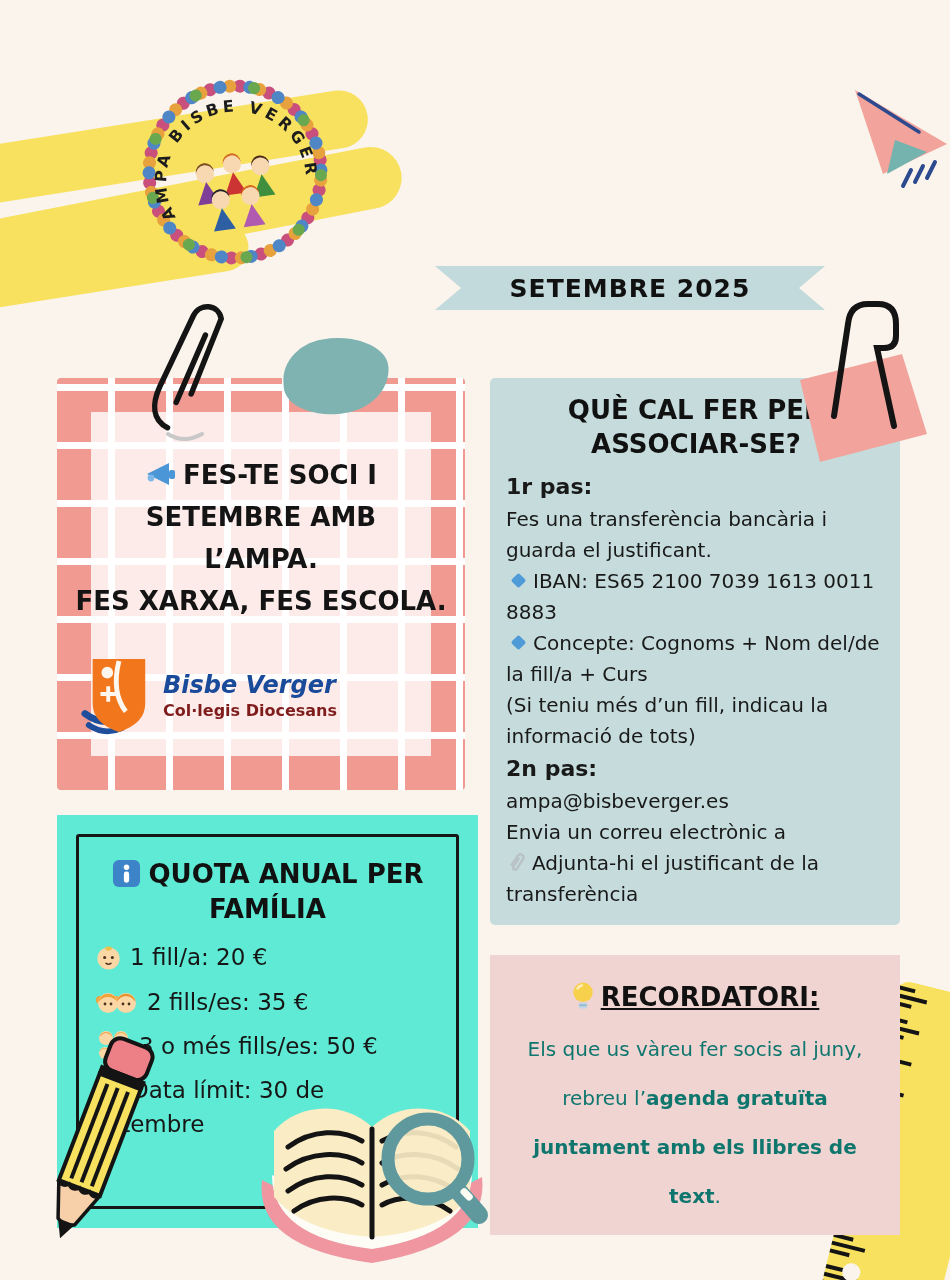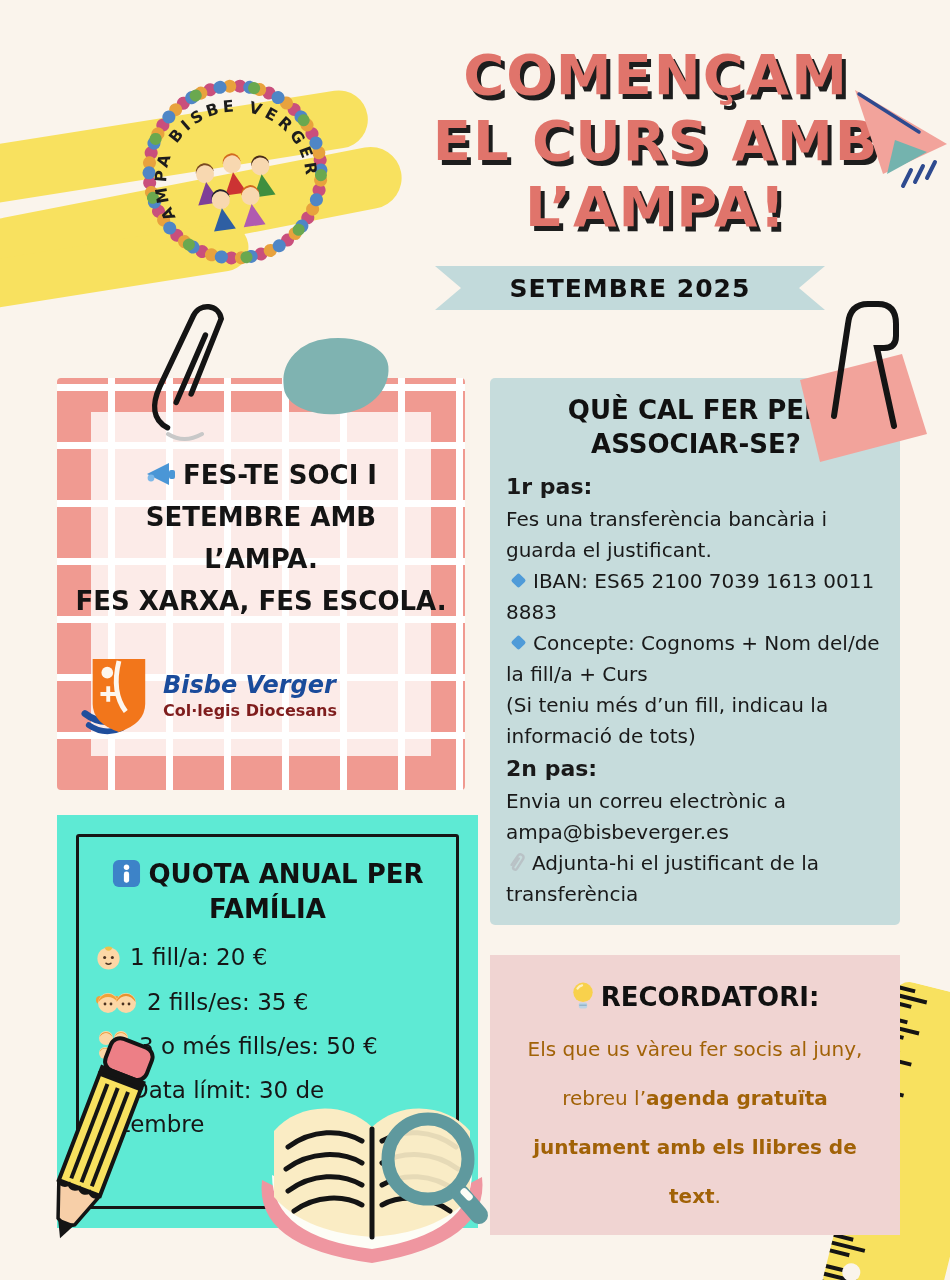--- a/index.html
+++ b/index.html
@@ -52,23 +52,23 @@
   .quota-border{position:absolute;inset:19px;border:3px solid #161616;border-radius:3px;}
   .quota-content{position:absolute;inset:0;padding-top:42px;z-index:2;}
   .quota-title{text-align:center;font-weight:800;font-size:26px;line-height:1.35;color:#111;}
   .quota-items{margin:14px 0 0 38px;width:340px;font-size:23px;}
   .quota-item{margin-top:11px;line-height:1.45;}
   .quota-item svg{vertical-align:-6px;margin-right:8px;}
 
   
   .reminder-card{left:490px;top:955px;width:410px;height:280px;background:#f0d4d2;z-index:1;
                  text-align:center;box-sizing:border-box;padding:26px 12px 0 12px;}
-  .rem-title{font-weight:800;font-size:26px;color:#111;}
+  .rem-title{font-weight:800;font-size:26px;color:#111;text-decoration:underline;}
   .rem-title svg{vertical-align:-5px;margin-right:6px;}
-  .rem-line{font-size:20px;margin-top:25px;color:#a16207;}
+  .rem-line{font-size:20px;margin-top:25px;color:#0f766e;}
   .b{font-weight:800;}
 
   
   .tape{left:283px;top:338px;width:106px;height:76px;background:#7fb3b1;z-index:3;
         border-radius:46% 54% 50% 50% / 55% 45% 58% 42%;transform:rotate(-5deg);}
   .ruler{left:852px;top:988px;z-index:0;transform:rotate(14deg);}
   .z3{z-index:3;} .z4{z-index:4;}
 </style>
 </head>
 <body>
@@ -103,25 +103,20 @@
         <path d="M75 124 A9 9 0 0 1 93 124 Z" fill="#22222c"></path>
           <circle cx="84" cy="126" r="9" fill="#f8d8b0"></circle>
           <path d="M84 134 L73 156 L95 156 Z" fill="#2e5fa3"></path>
         <path d="M105 124 A9 9 0 0 1 123 124 Z" fill="#d2691e"></path>
           <circle cx="114" cy="126" r="9" fill="#f8d8b0"></circle>
           <path d="M114 134 L103 156 L125 156 Z" fill="#b05bb0"></path>
       </g>
     </g>
   </svg>
 
-  <div class="abs title">
-    <div>COMENÇAM</div>
-    <div>EL CURS AMB</div>
-    <div>L’AMPA!</div>
-  </div>
 
   <svg class="abs" style="left:845px;top:82px;z-index:2;" width="105" height="115" viewBox="0 0 105 115">
     <polygon points="10,8 102,62 38,92" fill="#f2a39b"></polygon>
     <polygon points="50,58 82,70 42,92" fill="#74b3ae"></polygon>
     <line x1="14" y1="12" x2="74" y2="50" stroke="#2e4a8f" stroke-width="3.5" stroke-linecap="round"></line>
     <g stroke="#2e4a8f" stroke-width="4" stroke-linecap="round">
       <line x1="66" y1="88" x2="58" y2="104"></line>
         <line x1="78" y1="84" x2="70" y2="100"></line>
         <line x1="90" y1="80" x2="82" y2="96"></line>
     </g>
@@ -176,22 +171,22 @@
       <div>QUÈ CAL FER PER</div>
       <div>ASSOCIAR-SE?</div>
     </div>
     <div class="how-body">
       <div class="step-label">1r pas:</div>
       <div>Fes una transferència bancària i guarda el justificant.</div>
       <div><span class="diamond"></span><span>IBAN: ES65 2100 7039 1613 0011 8883</span></div>
       <div><span class="diamond"></span><span>Concepte: Cognoms + Nom del/de la fill/a + Curs</span></div>
       <div>(Si teniu més d’un fill, indicau la informació de tots)</div>
       <div class="step-label">2n pas:</div>
+      <div>ampa@bisbeverger.es</div>
       <div>Envia un correu electrònic a</div>
-      <div>ampa@bisbeverger.es</div>
       <div>
         <svg width="22" height="22" viewBox="0 0 24 24" style="vertical-align:-4px;margin-right:4px;">
           <path d="M6 14 L13 4 a3.4 3.4 0 0 1 6 3 L12 18 a2.2 2.2 0 0 1 -4 -2 L14 7" fill="none" stroke="#b9c2c6" stroke-width="2.6" stroke-linecap="round"></path>
         </svg><span>Adjunta-hi el justificant de la transferència</span>
       </div>
     </div>
   </div>
 
   <svg class="abs z3" style="left:782px;top:284px;" width="145" height="200" viewBox="0 0 145 200">
     <polygon points="18,96 120,70 145,150 38,178" fill="#f2a39b"></polygon>

